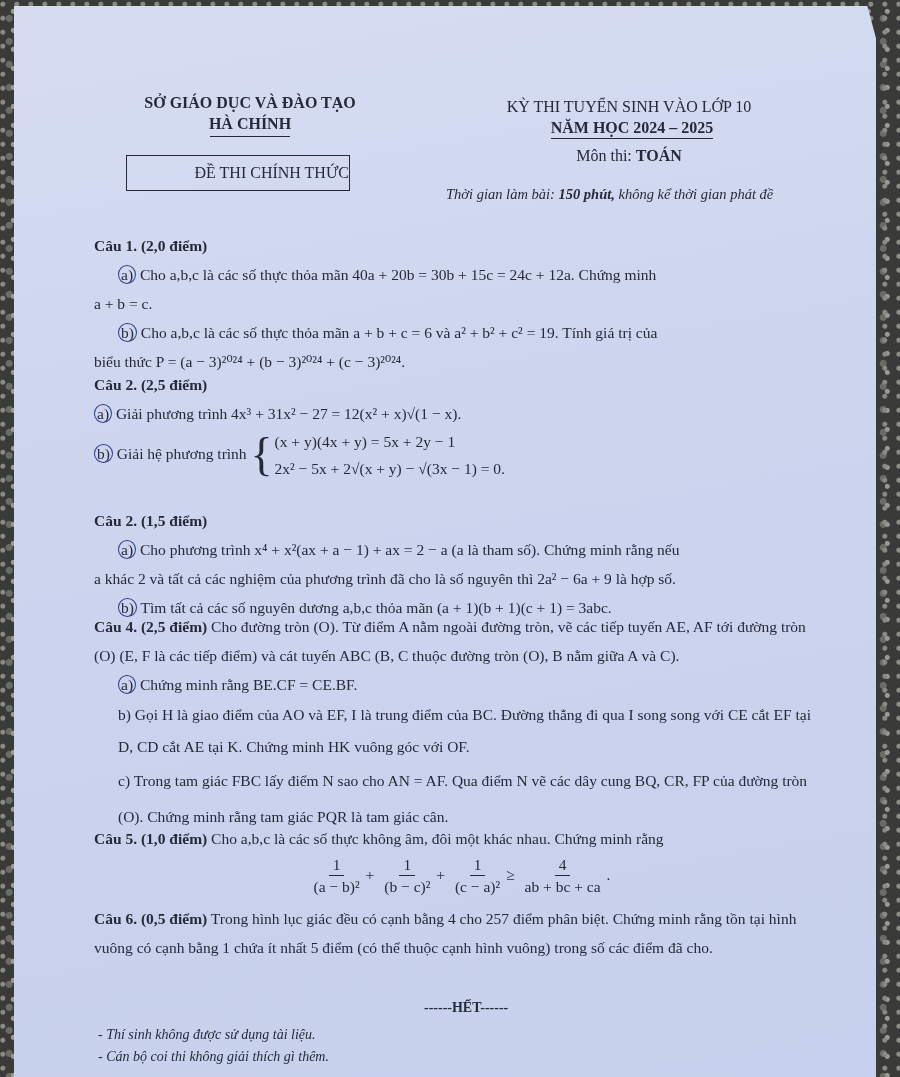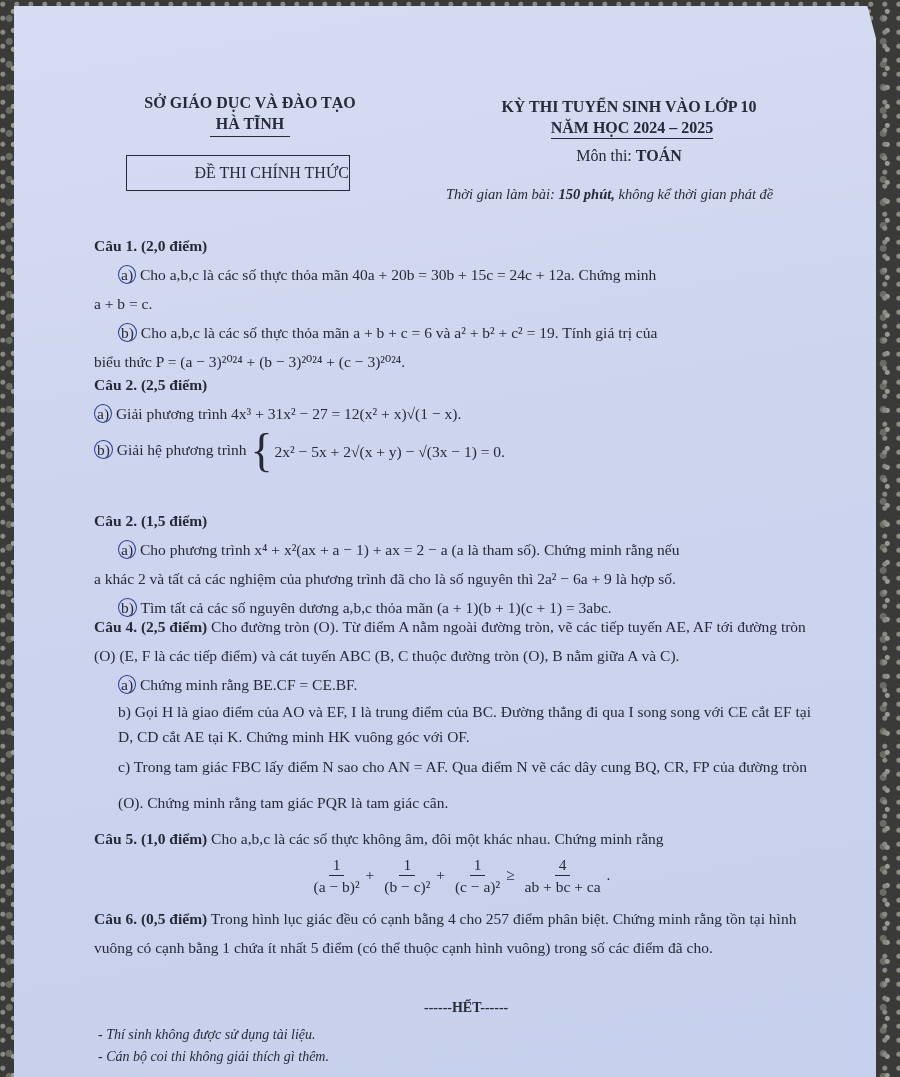--- a/index.html
+++ b/index.html
@@ -16,21 +16,21 @@
   .paper {
     position: absolute; left: 14px; top: 6px; width: 862px; height: 1075px;
     background: linear-gradient(170deg, #d6ddf2 0%, #ccd4ee 45%, #c7d0ec 100%);
     clip-path: polygon(0 0, 99% 0, 100% 3%, 100.5% 100%, 0 100%);
     color: #262a38;
   }
   .hdr-left { position: absolute; left: 96px; top: 86px; width: 280px; text-align: center; font-weight: bold; font-size: 16px; line-height: 21px; }
   .hdr-left .uline { display: block; width: 80px; margin: 2px auto 0; border-top: 1.5px solid #262a38; }
   .official-box { position: absolute; left: 112px; top: 149px; width: 222px; height: 34px; border: 1.5px solid #262a38; text-align: right; line-height: 34px; font-weight: normal; font-size: 16px; }
   .hdr-right { position: absolute; left: 430px; top: 90px; width: 370px; text-align: center; font-size: 16px; line-height: 21px; }
-  .hdr-right .b { font-weight: bold; display: block; }
+  .hdr-right .b { font-weight: normal; display: block; }
   .hdr-right .year { display: inline-block; border-bottom: 1.5px solid #262a38; font-weight: bold; margin-left: 6px; }
   .hdr-right .subject { display: block; margin-top: 6px; }
   .hdr-right .subject b { font-weight: bold; }
   .time-note { position: absolute; left: 432px; top: 180px; width: 390px; font-style: italic; font-size: 14.5px; }
   .time-note b { font-weight: bold; }
   .q { position: absolute; left: 80px; width: 730px; font-size: 15.5px; line-height: 29px; }
   .qt { font-weight: bold; }
   .ind { padding-left: 24px; }
   .circ { display: inline-block; border: 1.5px solid #2b3b94; border-radius: 50%; padding: 0 2px; line-height: 17px; }
   .frac { display: inline-flex; flex-direction: column; align-items: center; vertical-align: middle; margin: 0 2px; }
@@ -42,21 +42,21 @@
   .end { position: absolute; left: 410px; top: 994px; font-weight: bold; font-size: 14px; }
   .notes { position: absolute; left: 84px; top: 1018px; font-style: italic; font-size: 14px; line-height: 22px; }
 </style>
 </head>
 <body>
 
 <div class="paper">
 
   <div class="hdr-left">
     <span>SỞ GIÁO DỤC VÀ ĐÀO TẠO</span><br>
-    <span>HÀ TĨNH</span>
+    <span>HÀ CHÍNH</span>
     <span class="uline"></span>
   </div>
   <div class="official-box">ĐỀ THI CHÍNH THỨC</div>
 
   <div class="hdr-right">
     <span class="b">KỲ THI TUYỂN SINH VÀO LỚP 10</span>
     <span class="year">NĂM HỌC 2024 – 2025</span>
     <span class="subject"><span>Môn thi:</span> <b>TOÁN</b></span>
   </div>
   <div class="time-note">
@@ -72,37 +72,38 @@
   </div>
 
   <div class="q" style="top:364px">
     <div class="qt">Câu 2. (2,5 điểm)</div>
     <div><span class="circ">a)</span> <span>Giải phương trình 4x³ + 31x² − 27 = 12(x² + x)√(1 − x).</span></div>
     <div style="">
       <span class="circ">b)</span> <span>Giải hệ phương trình</span>
       <span class="sys">
         <span class="brace">{</span>
         <span class="rows">
+            <div>(x + y)(4x + y) = 5x + 2y − 1</div>
             <div>2x² − 5x + 2√(x + y) − √(3x − 1) = 0.</div>
           </span>
       </span>
     </div>
   </div>
 
   <div class="q" style="top:500px">
     <div class="qt">Câu 2. (1,5 điểm)</div>
     <div class="ind"><span class="circ">a)</span> <span>Cho phương trình x⁴ + x²(ax + a − 1) + ax = 2 − a (a là tham số). Chứng minh rằng nếu</span></div>
     <div>a khác 2 và tất cả các nghiệm của phương trình đã cho là số nguyên thì 2a² − 6a + 9 là hợp số.</div>
     <div class="ind"><span class="circ">b)</span> <span>Tìm tất cả các số nguyên dương a,b,c thỏa mãn (a + 1)(b + 1)(c + 1) = 3abc.</span></div>
   </div>
 
   <div class="q" style="top:606px">
     <div><span class="qt">Câu 4. (2,5 điểm)</span> <span>Cho đường tròn (O). Từ điểm A nằm ngoài đường tròn, vẽ các tiếp tuyến AE, AF tới đường tròn (O) (E, F là các tiếp điểm) và cát tuyến ABC (B, C thuộc đường tròn (O), B nằm giữa A và C).</span></div>
     <div class="ind"><span class="circ">a)</span> <span>Chứng minh rằng BE.CF = CE.BF.</span></div>
-    <div class="ind" style="line-height:25px"><span>b)</span> <span>Gọi H là giao điểm của AO và EF, I là trung điểm của BC. Đường thẳng đi qua I song song với CE cắt EF tại D, CD cắt AE tại K. Chứng minh HK vuông góc với OF.</span></div>
+    <div class="ind" style="line-height:32px"><span>b)</span> <span>Gọi H là giao điểm của AO và EF, I là trung điểm của BC. Đường thẳng đi qua I song song với CE cắt EF tại D, CD cắt AE tại K. Chứng minh HK vuông góc với OF.</span></div>
     <div class="ind" style="line-height:36px"><span>c)</span> <span>Trong tam giác FBC lấy điểm N sao cho AN = AF. Qua điểm N vẽ các dây cung BQ, CR, FP của đường tròn (O). Chứng minh rằng tam giác PQR là tam giác cân.</span></div>
   </div>
 
   <div class="q" style="top:818px">
     <div><span class="qt">Câu 5. (1,0 điểm)</span> <span>Cho a,b,c là các số thực không âm, đôi một khác nhau. Chứng minh rằng</span></div>
     <div style="text-align:center; margin-top:2px">
       <span class="frac">
           <span class="num">1</span>
           <span class="den">(a − b)²</span>
         </span>+

